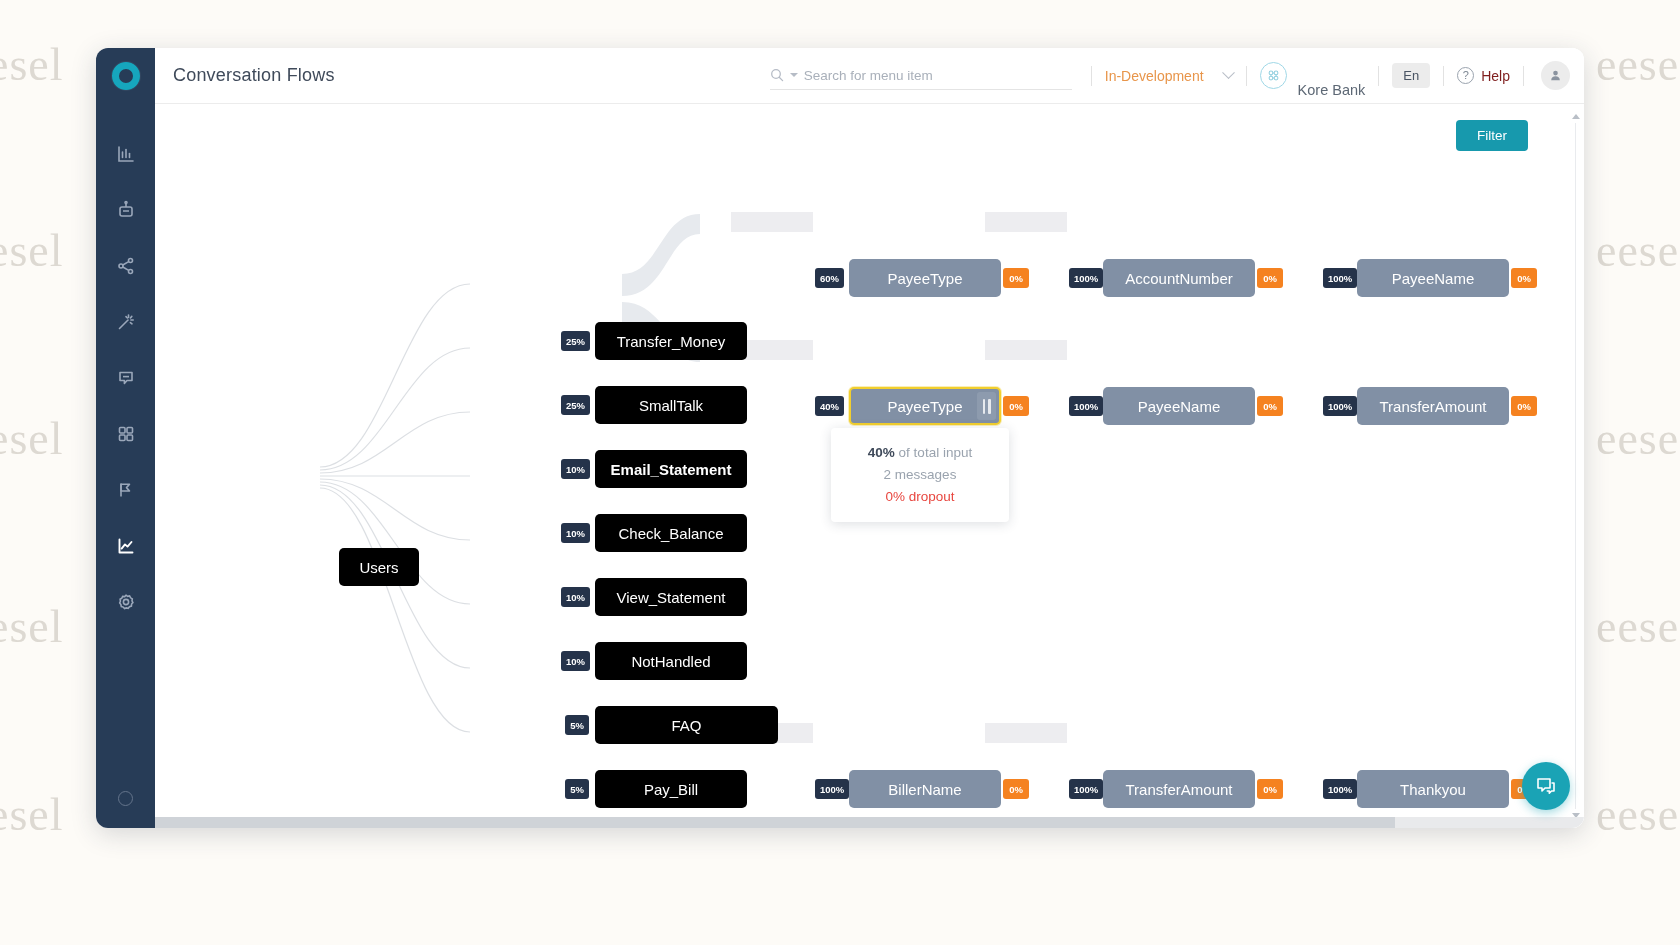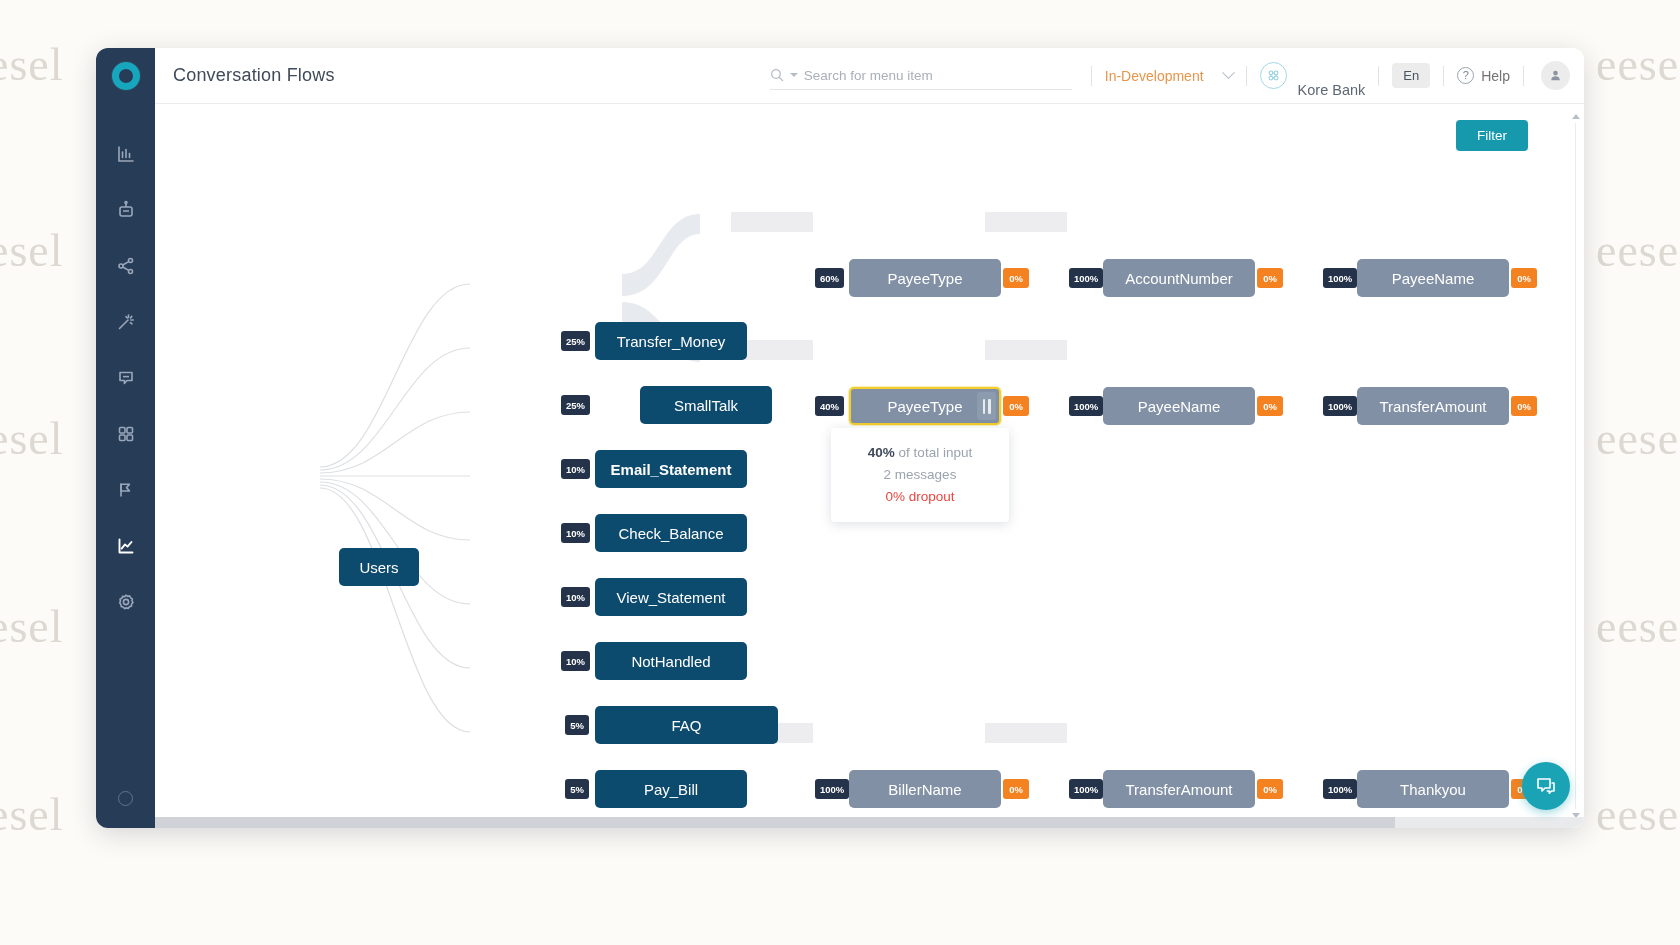--- a/index.html
+++ b/index.html
@@ -157,21 +157,21 @@
     color: #4a5564;
     cursor: pointer;
   }
   .help-block { display: flex; align-items: center; gap: 7px; cursor: pointer; }
   .qmark {
     width: 17px; height: 17px; border-radius: 50%;
     border: 1.3px solid #9aa3ae;
     display: flex; align-items: center; justify-content: center;
     font-size: 11px; color: #7d8793; line-height: 1;
   }
-  .help-label { font-size: 14px; color: #737373; }
+  .help-label { font-size: 14px; color: #7f1d1d; }
   .avatar {
     width: 29px; height: 29px; border-radius: 50%;
     background: #ececec;
     display: flex; align-items: center; justify-content: center;
     cursor: pointer;
     margin-left: 4px;
   }
 
   
   .canvas {
@@ -200,21 +200,21 @@
   .node {
     position: absolute;
     height: 38px;
     border-radius: 5px;
     display: flex; align-items: center; justify-content: center;
     font-size: 15px;
     color: #fff;
     cursor: pointer;
     z-index: 5;
   }
-  .node.dark { background: #0c4a6e; }
+  .node.dark { background: #000000; }
   .node.gray { background: #8190a5; }
   .node.selected {
     background: #8190a5;
     border: 2px solid #f2cf2e;
     box-shadow: 0 0 0 1px rgba(242,207,46,.35);
   }
   .node .pause {
     position: absolute;
     right: 3px; top: 3px; bottom: 3px;
     width: 19px;
@@ -523,21 +523,21 @@
       </svg>
 
       <div class="flow-layer">
 
         <div class="node dark" style="left:184px; top:444px; width:80px;">Users</div>
 
         <div class="pct-badge" style="left:406px; top:227px;">25%</div>
         <div class="node dark" style="left:440px; top:218px; width:152px;">Transfer_Money</div>
 
         <div class="pct-badge" style="left:406px; top:291px;">25%</div>
-        <div class="node dark" style="left:440px; top:282px; width:132px;margin-left:45px;">SmallTalk</div>
+        <div class="node dark" style="left:440px; top:282px; width:152px;">SmallTalk</div>
 
         <div class="pct-badge" style="left:406px; top:355px;">10%</div>
         <div class="node dark" style="left:440px; top:346px; width:152px;font-weight:bold;">Email_Statement</div>
 
         <div class="pct-badge" style="left:406px; top:419px;">10%</div>
         <div class="node dark" style="left:440px; top:410px; width:152px;">Check_Balance</div>
 
         <div class="pct-badge" style="left:406px; top:483px;">10%</div>
         <div class="node dark" style="left:440px; top:474px; width:152px;">View_Statement</div>
 

